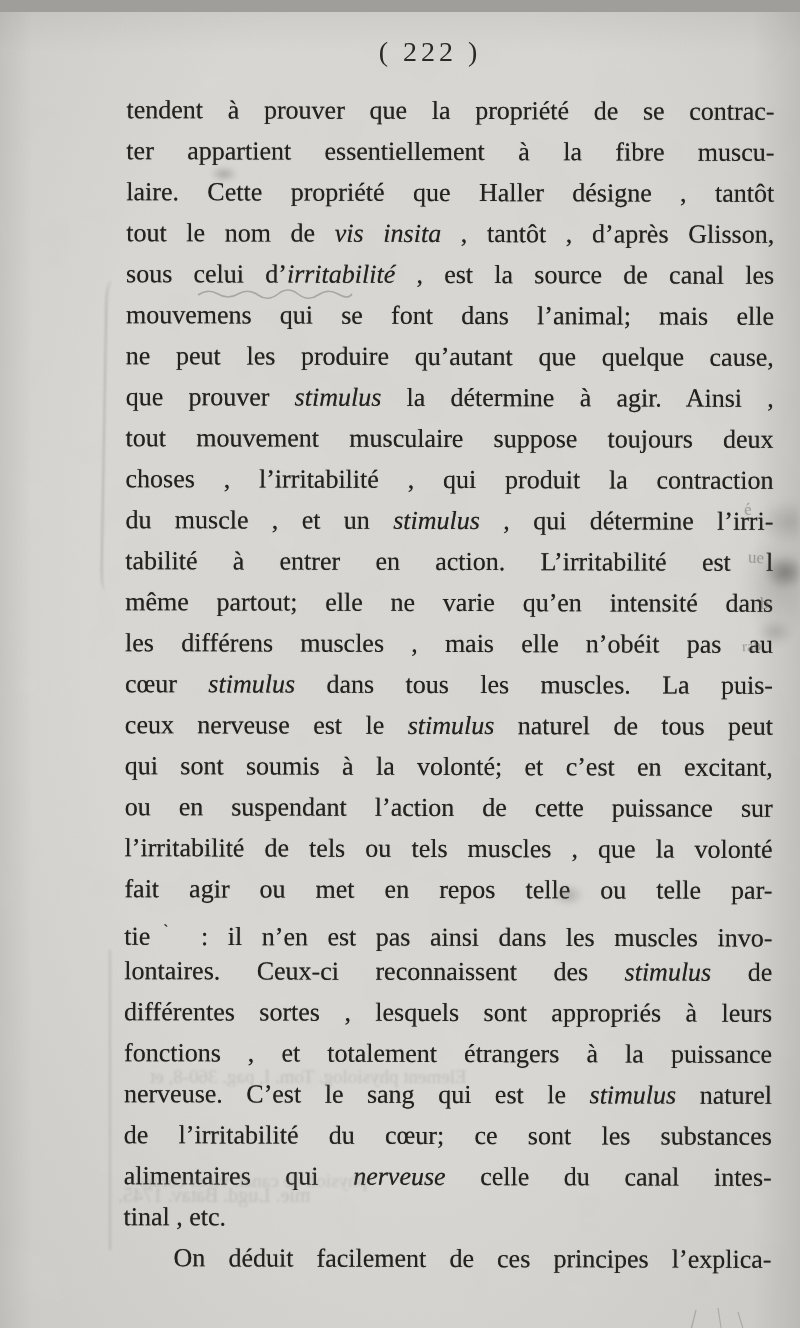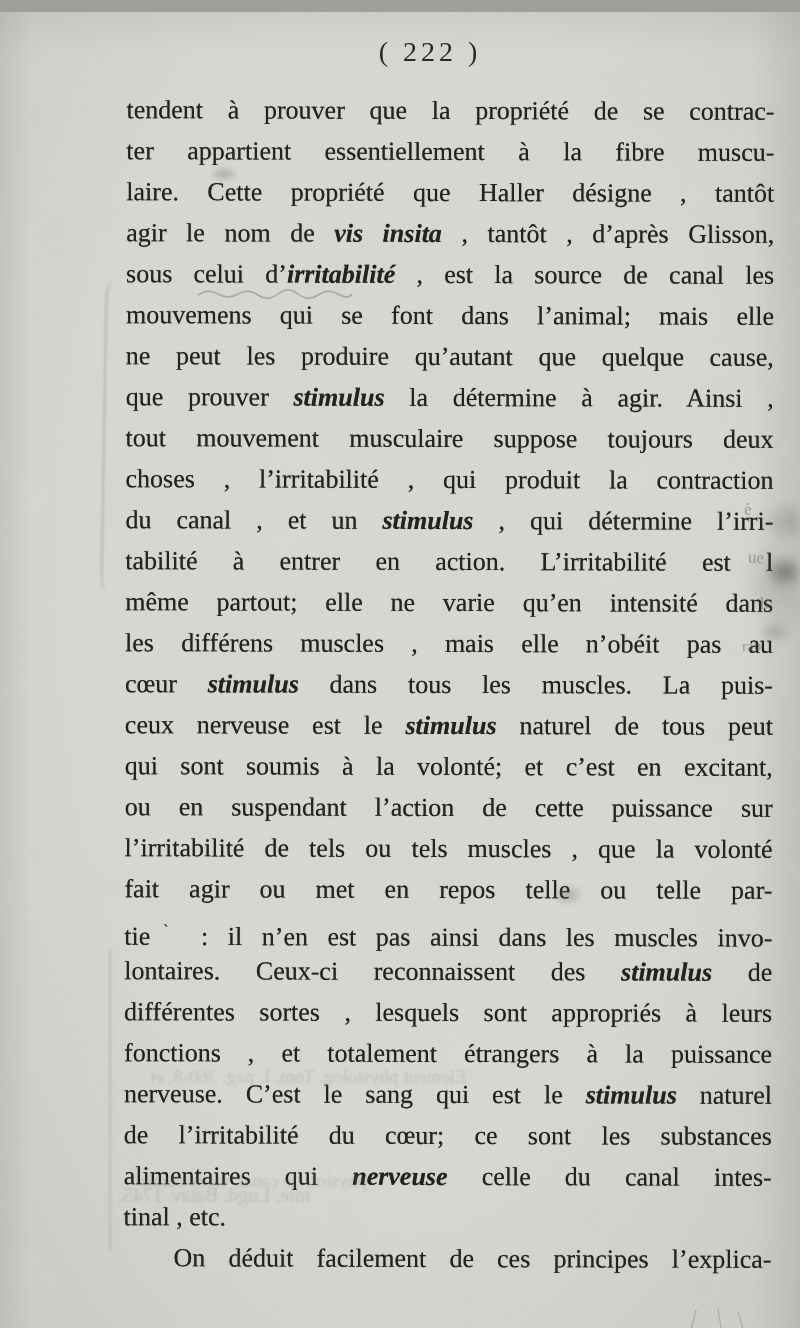--- a/index.html
+++ b/index.html
@@ -19,21 +19,21 @@
     font-size:28px;letter-spacing:4px;color:#2a2926;
   }
   .page-text{
     position:absolute;left:125px;top:78px;width:648px;
     font-size:26px;line-height:41px;transform:rotate(0.15deg);
     text-shadow:0 0 .7px rgba(35,34,31,.65);
   }
   .line{text-align:justify;text-align-last:justify;white-space:normal;height:41px;overflow:visible;}
   .line.nj{text-align:left;text-align-last:left;}
   .line.ind{padding-left:50px;}
-  .it{font-style:italic;font-weight:bold;}
+  .it{font-style:italic;}
   .sup{font-size:60%;vertical-align:super;}
   
   .smudge-right{
     position:absolute;left:733px;top:468px;width:67px;height:215px;filter:blur(3px);
     background:
       radial-gradient(30px 24px at 52px 92px, rgba(48,48,46,.45), transparent 70%),
       radial-gradient(42px 32px at 56px 42px, rgba(82,82,78,.25), transparent 72%),
       radial-gradient(26px 18px at 42px 152px, rgba(82,82,78,.28), transparent 70%),
       radial-gradient(52px 64px at 46px 104px, rgba(102,102,97,.22), transparent 78%);
   }
@@ -78,28 +78,28 @@
     <rect width="800" height="1328" filter="url(#mot)"></rect>
   </svg>
 
   <div class="folio">( 222 )</div>
 
   <div class="page-text">
       <div>
         <div class="line"><span>tendent à prouver que la propriété de se contrac-</span></div>
         <div class="line"><span>ter appartient essentiellement à la fibre muscu-</span></div>
         <div class="line"><span>laire. Cette propriété que Haller désigne , tantôt</span></div>
-        <div class="line"><span>agir le nom de </span><span class="it">vis insita</span><span> , tantôt , d’après Glisson,</span></div>
+        <div class="line"><span>tout le nom de </span><span class="it">vis insita</span><span> , tantôt , d’après Glisson,</span></div>
         <div class="line"><span>sous celui d’</span><span class="it">irritabilité</span><span> , est la source de canal les</span></div>
         <div class="line"><span>mouvemens qui se font dans l’animal; mais elle</span></div>
         <div class="line"><span>ne peut les produire qu’autant que quelque cause,</span></div>
         <div class="line"><span>que prouver </span><span class="it">stimulus</span><span> la détermine à agir. Ainsi ,</span></div>
         <div class="line"><span>tout mouvement musculaire suppose toujours deux</span></div>
         <div class="line"><span>choses , l’irritabilité , qui produit la contraction</span></div>
-        <div class="line"><span>du canal , et un </span><span class="it">stimulus</span><span> , qui détermine l’irri-</span></div>
+        <div class="line"><span>du muscle , et un </span><span class="it">stimulus</span><span> , qui détermine l’irri-</span></div>
         <div class="line"><span>tabilité à entrer en action. L’irritabilité est l</span></div>
         <div class="line"><span>même partout; elle ne varie qu’en intensité dans</span></div>
         <div class="line"><span>les différens muscles , mais elle n’obéit pas au</span></div>
         <div class="line"><span>cœur </span><span class="it">stimulus</span><span> dans tous les muscles. La puis-</span></div>
         <div class="line"><span>ceux nerveuse est le </span><span class="it">stimulus</span><span> naturel de tous peut</span></div>
         <div class="line"><span>qui sont soumis à la volonté; et c’est en excitant,</span></div>
         <div class="line"><span>ou en suspendant l’action de cette puissance sur</span></div>
         <div class="line"><span>l’irritabilité de tels ou tels muscles , que la volonté</span></div>
         <div class="line"><span>fait agir ou met en repos telle ou telle par-</span></div>
         <div class="line"><span>tie</span><span class="sup">ˋ</span><span> : il n’en est pas ainsi dans les muscles invo-</span></div>

